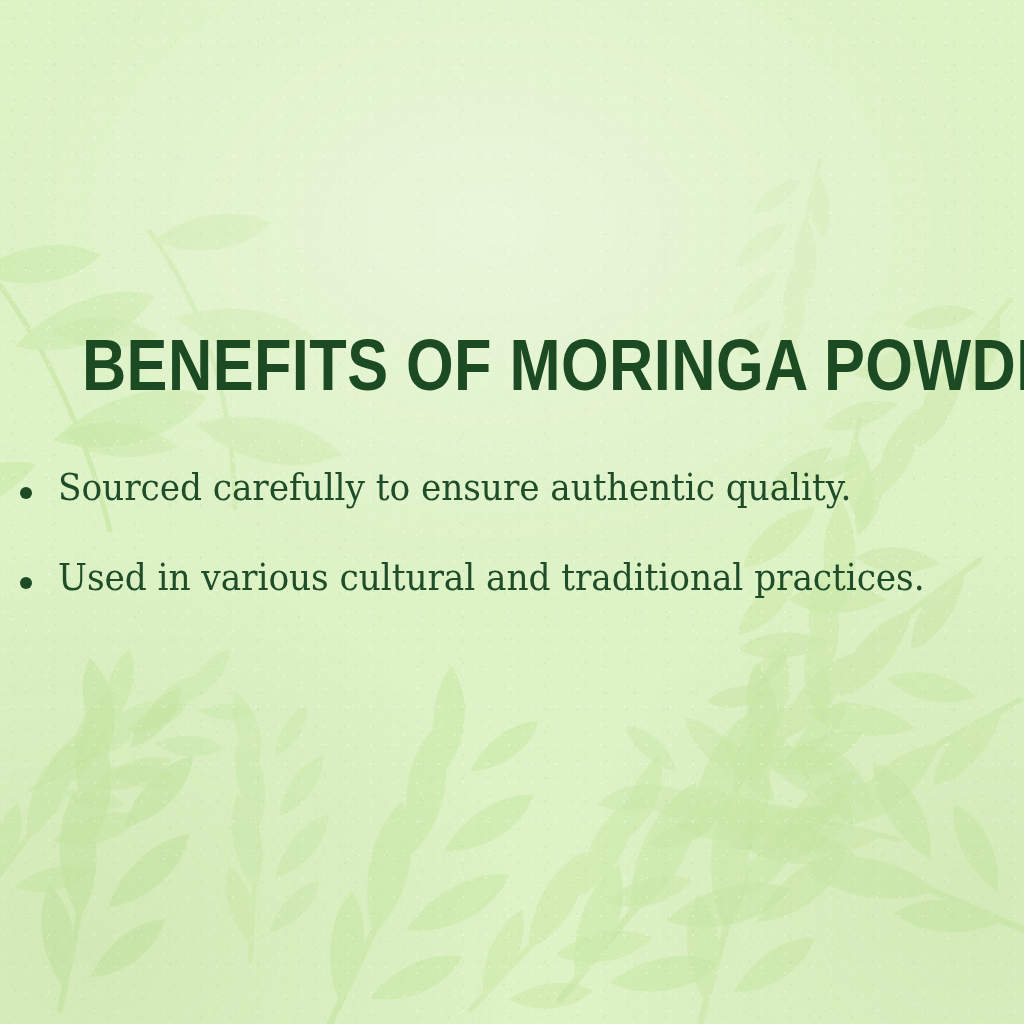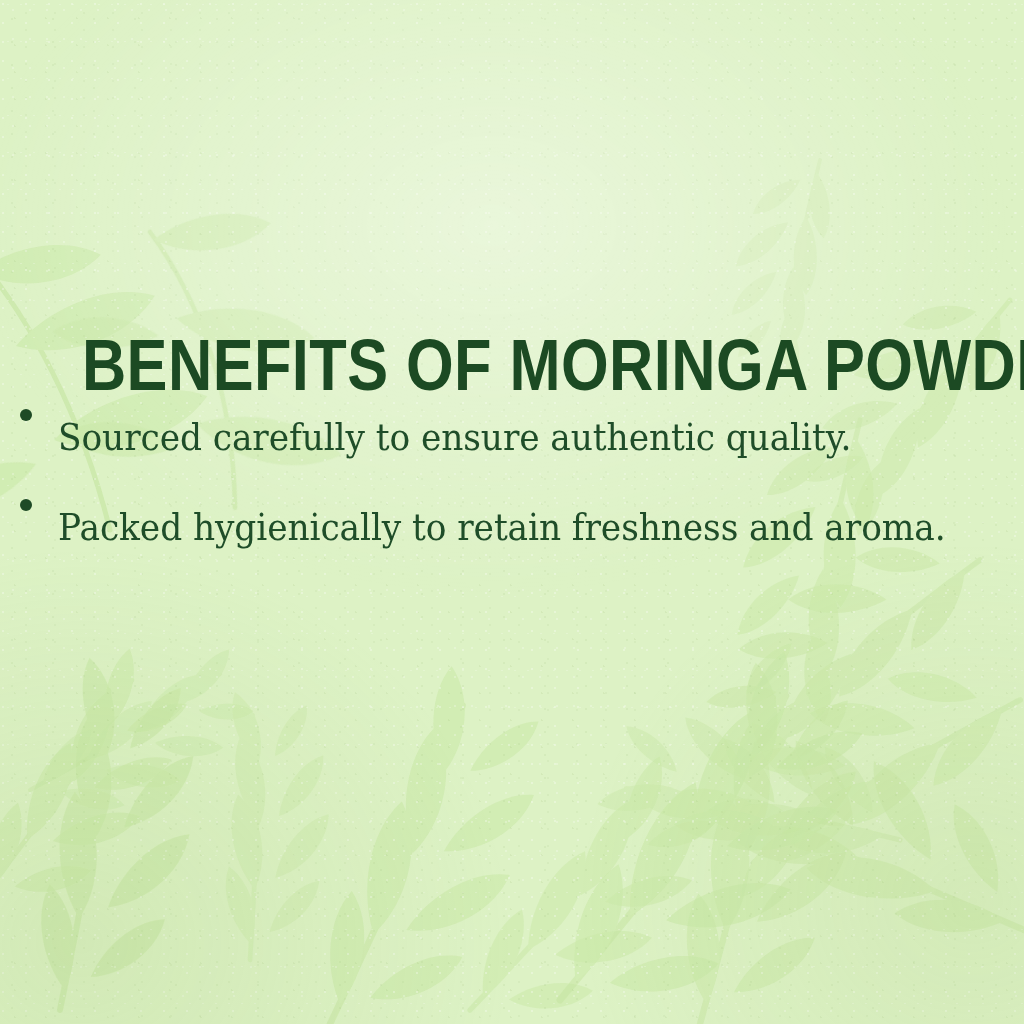--- a/index.html
+++ b/index.html
@@ -90,21 +90,21 @@
     top: 418px;
     width: 970px;
     margin: 0;
     padding: 0;
     list-style: none;
   }
 
   .benefit-item {
     position: relative;
     display: flex;
-    align-items: flex-start;
+    align-items: flex-end;
     height: 90px;
     padding-left: 0;
   }
 
   .benefit-bullet {
     flex: 0 0 auto;
     width: 12px;
     height: 12px;
     border-radius: 50%;
     background: #1e4a26;
@@ -228,22 +228,22 @@
 
     <h1 class="poster-title">BENEFITS OF MORINGA POWDER</h1>
 
     <ul class="benefits-list">
 
       <li class="benefit-item">
         <span class="benefit-bullet"></span>
         <span class="benefit-text">Sourced carefully to ensure authentic quality.</span>
       </li>
 
-
       <li class="benefit-item">
         <span class="benefit-bullet"></span>
-        <span class="benefit-text">Packed hygienically to retain freshness and aroma.</span>
+        <span class="benefit-text">Used in various cultural and traditional practices.</span>
       </li>
+
 
 
     </ul>
   </div>
 </div>
 
 </body></html>

